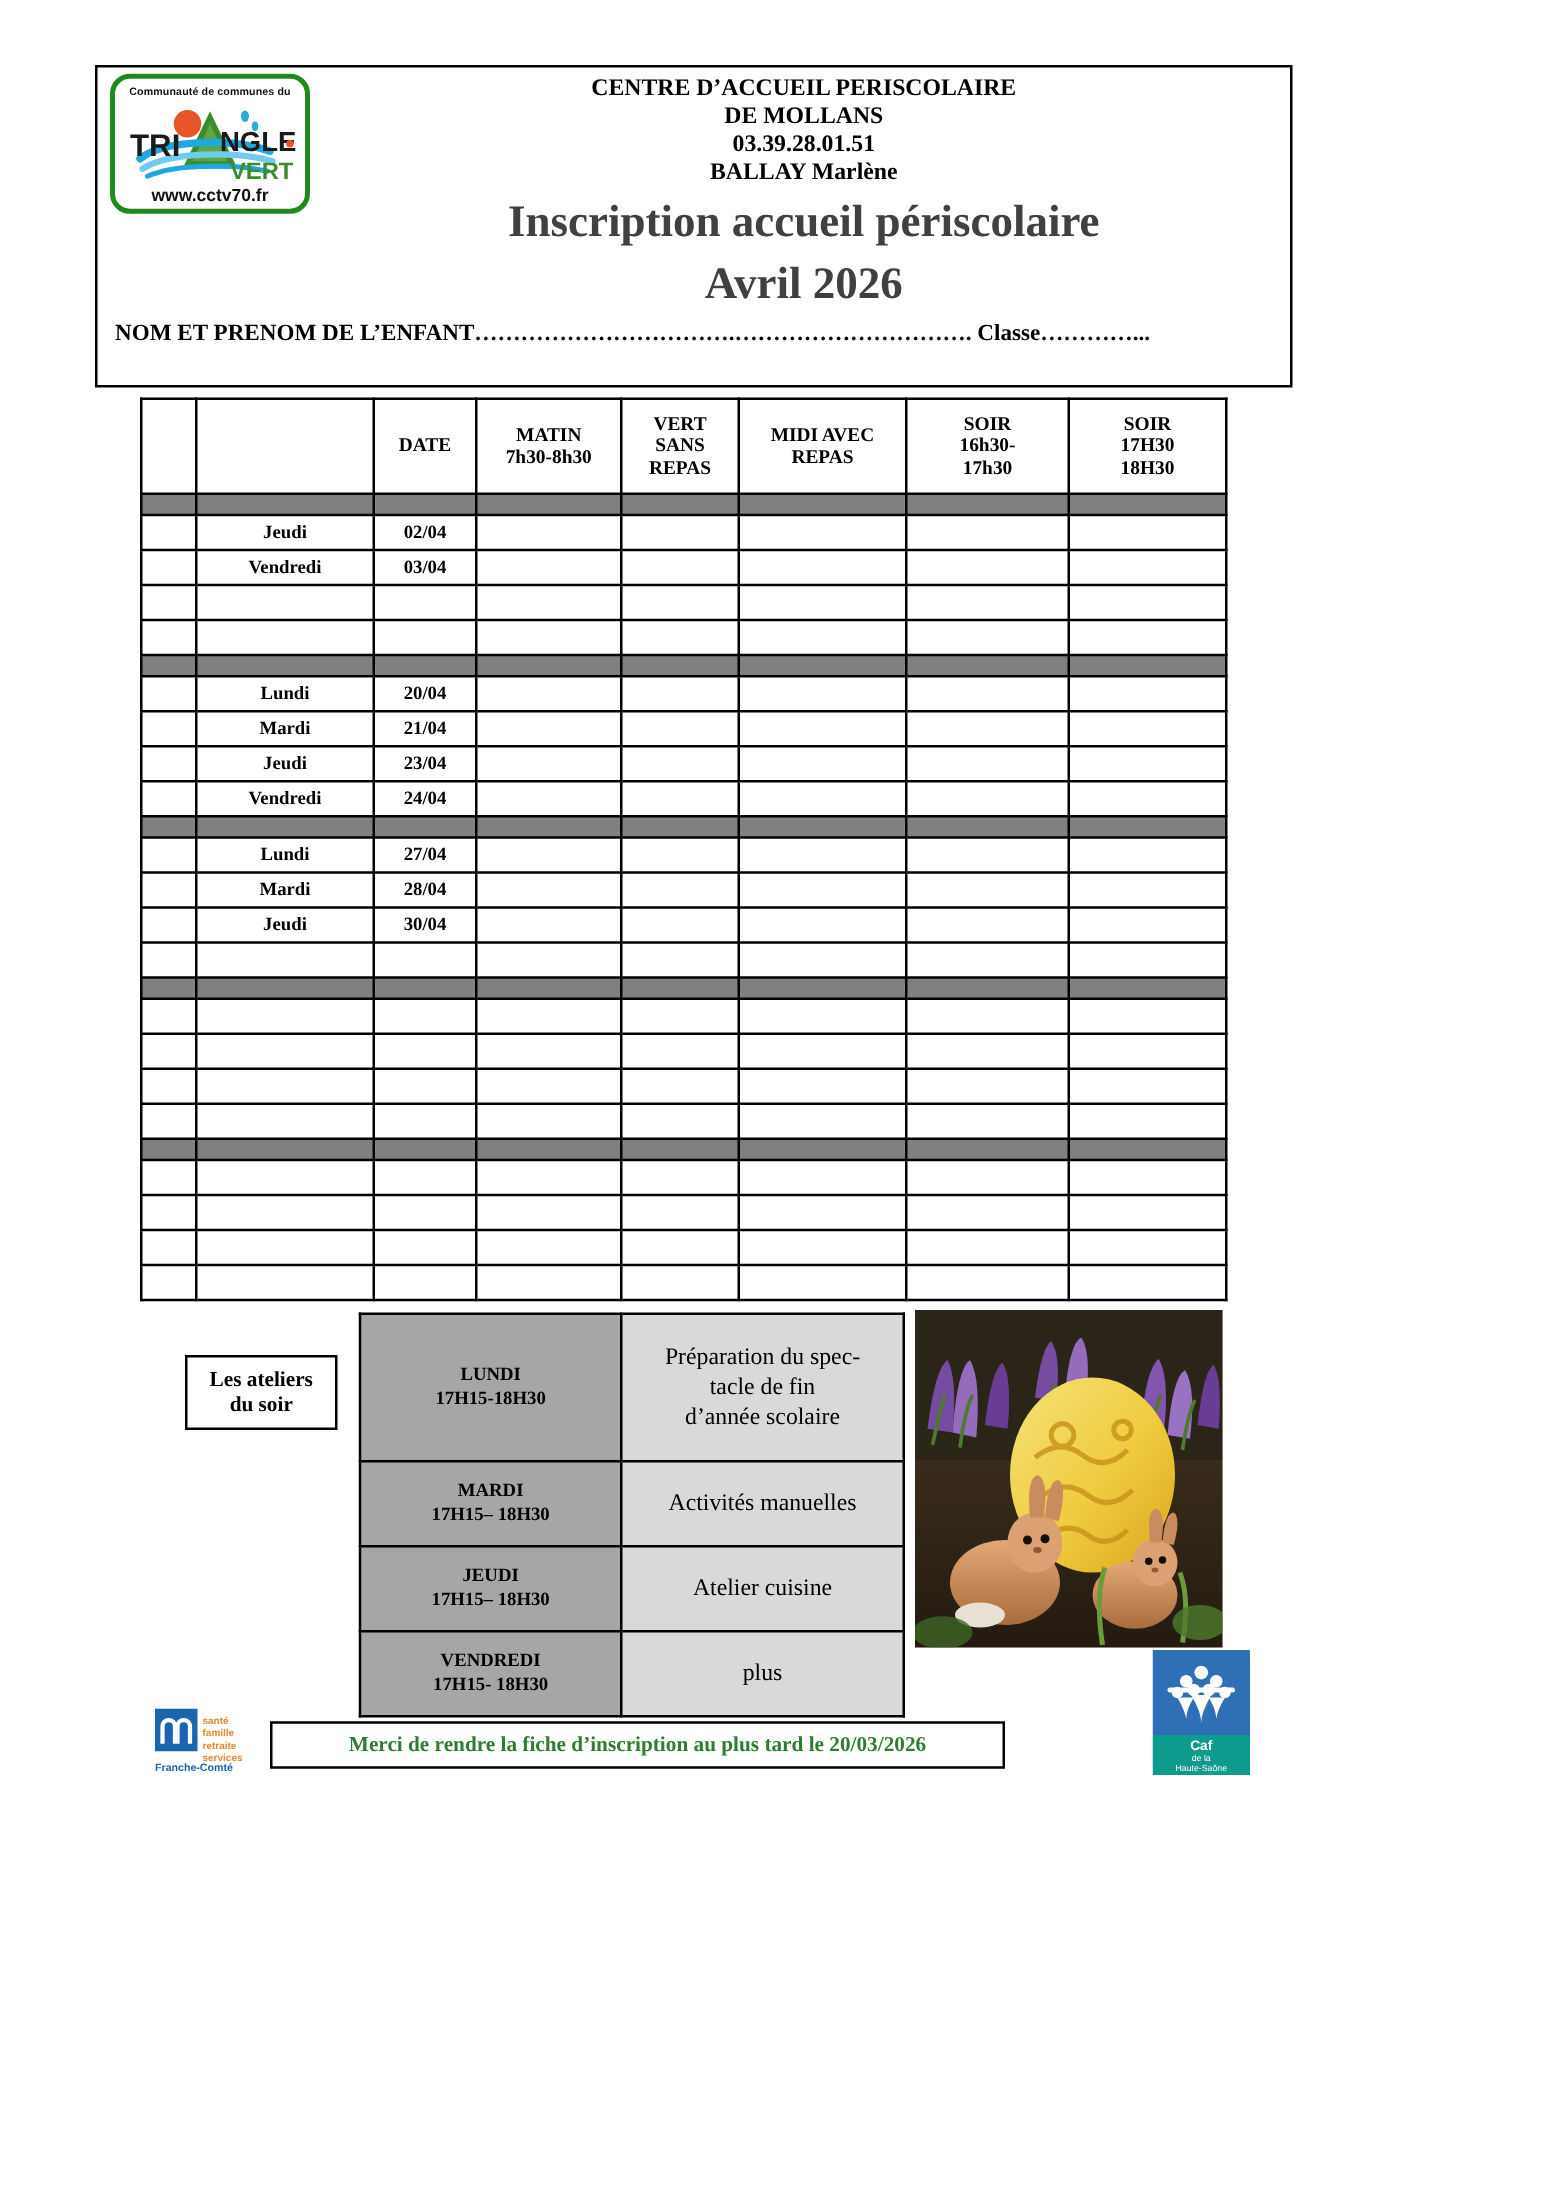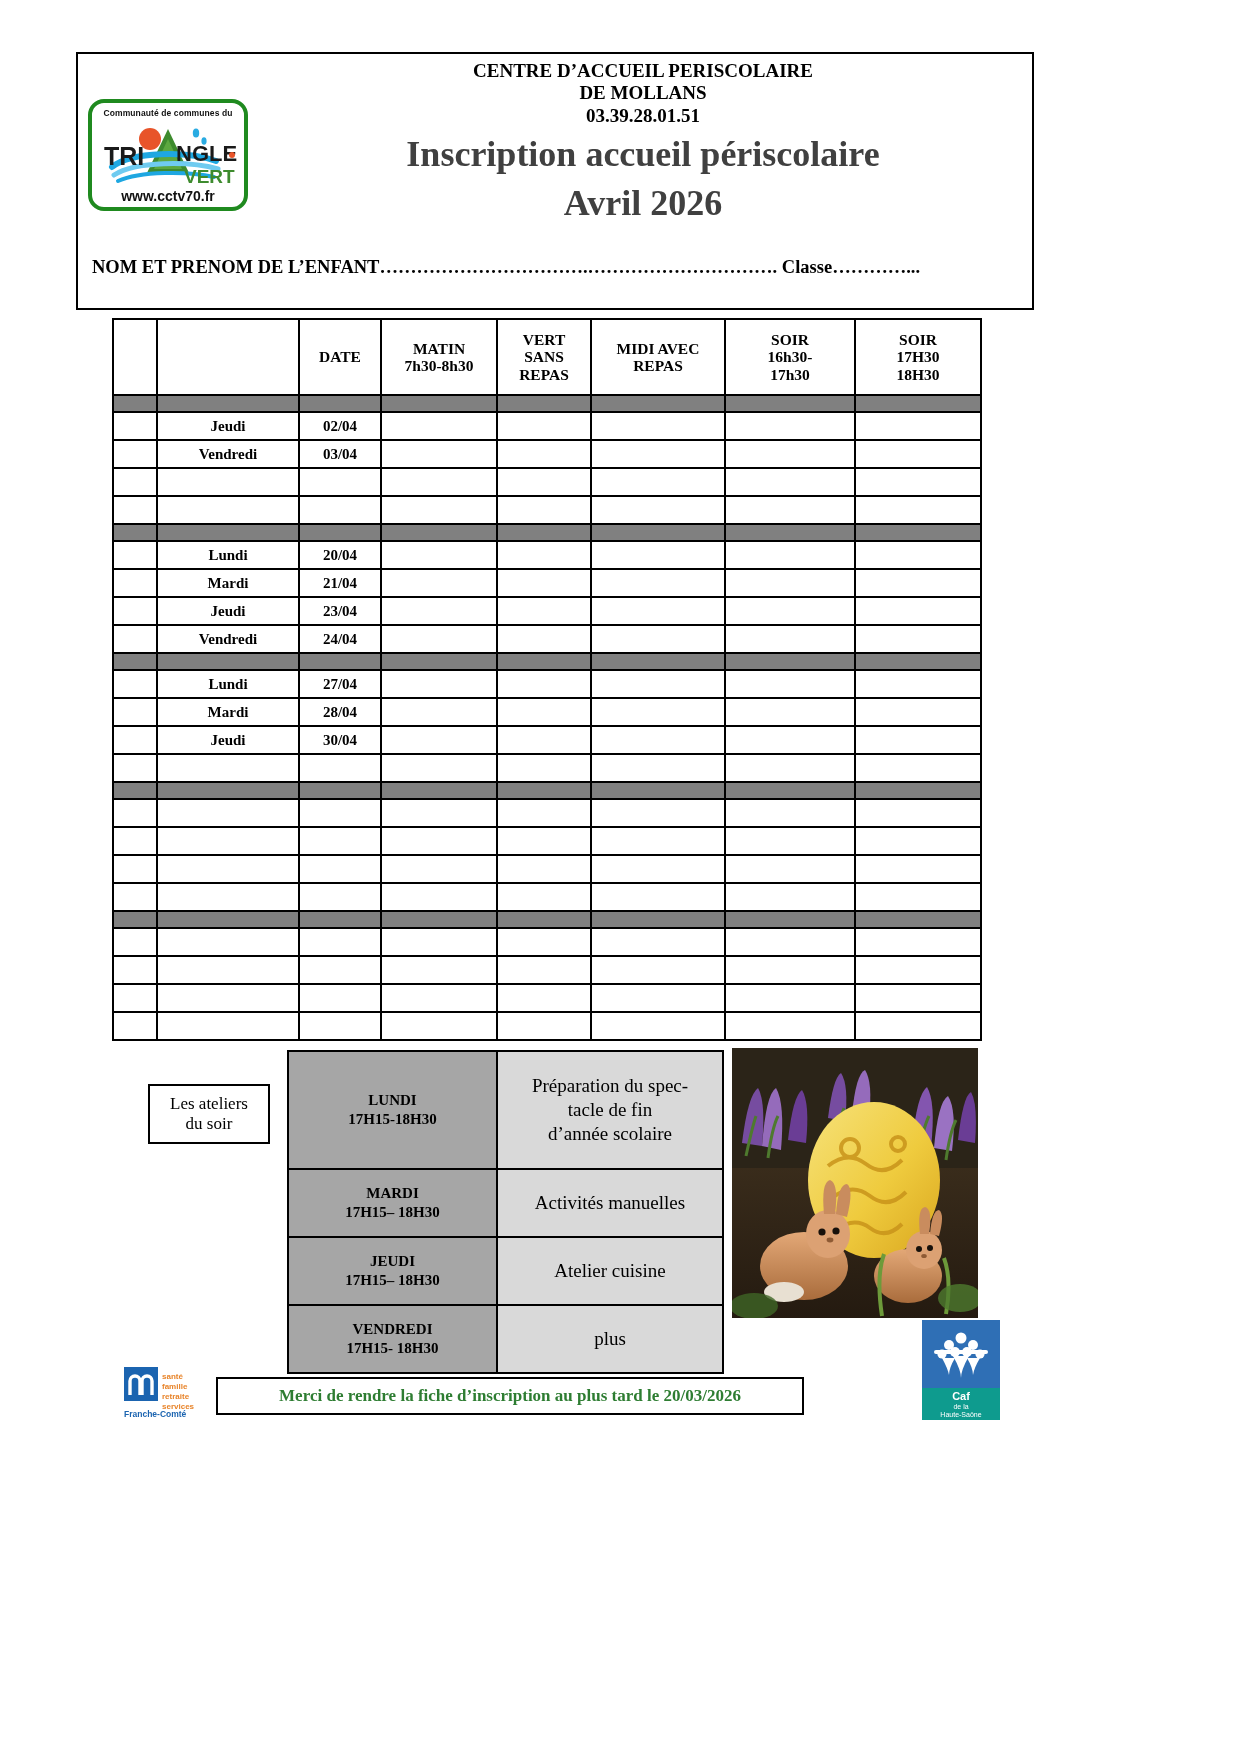--- a/index.html
+++ b/index.html
@@ -19,21 +19,21 @@
   .header-box {
     position: absolute;
     left: 76px; top: 52px;
     width: 958px; height: 258px;
     border: 2px solid #000;
     background: #fff;
   }
   .logo-wrap {
     position: absolute;
     left: 10px; top: 5px;
-    width: 160px; height: 112px; margin-top: 40px;
+    width: 160px; height: 112px;
   }
   .logo-card {
     width: 160px; height: 112px;
     border: 4px solid #1f8a1f;
     border-radius: 16px;
     background: #ffffff;
     position: relative;
     overflow: hidden;
   }
   .logo-top-text {
@@ -115,21 +115,21 @@
   .edge-cell { border-top: none; border-bottom: none; background:#fff; }
 
   
   .ateliers-label {
     position: absolute;
     left: 148px; top: 1084px;
     width: 122px; height: 60px;
     border: 2px solid #000;
     display: flex; align-items: center; justify-content: center;
     text-align: center;
-    font-size: 17px; font-weight: 400; line-height: 1.2;
+    font-size: 17px; font-weight: 700; line-height: 1.2;
     font-family: "Liberation Serif", serif;
     background: #fff;
   }
   .ateliers-table {
     position: absolute;
     left: 287px; top: 1050px;
     width: 435px;
     border-collapse: collapse;
     table-layout: fixed;
   }
@@ -218,20 +218,21 @@
         <text x="92" y="66" font-family="Liberation Sans, sans-serif" font-size="19" font-weight="700" fill="#3E8B2E">VERT</text>
       </svg>
       <div class="logo-bottom-text">www.cctv70.fr</div>
     </div>
   </div>
 
   <div class="head-center">
     <div class="head-line">CENTRE D’ACCUEIL PERISCOLAIRE</div>
     <div class="head-line">DE MOLLANS</div>
     <div class="head-line">03.39.28.01.51</div>
+    <div class="head-line">BALLAY Marlène</div>
     <div class="head-title">Inscription accueil périscolaire</div>
     <div class="head-title">Avril 2026</div>
   </div>
 
   <div class="nom-line">NOM ET PRENOM DE L’ENFANT…………………………….………………………….  Classe…………...</div>
 </div>
 
 <table class="sched">
   <colgroup>
     <col class="col-edge">

